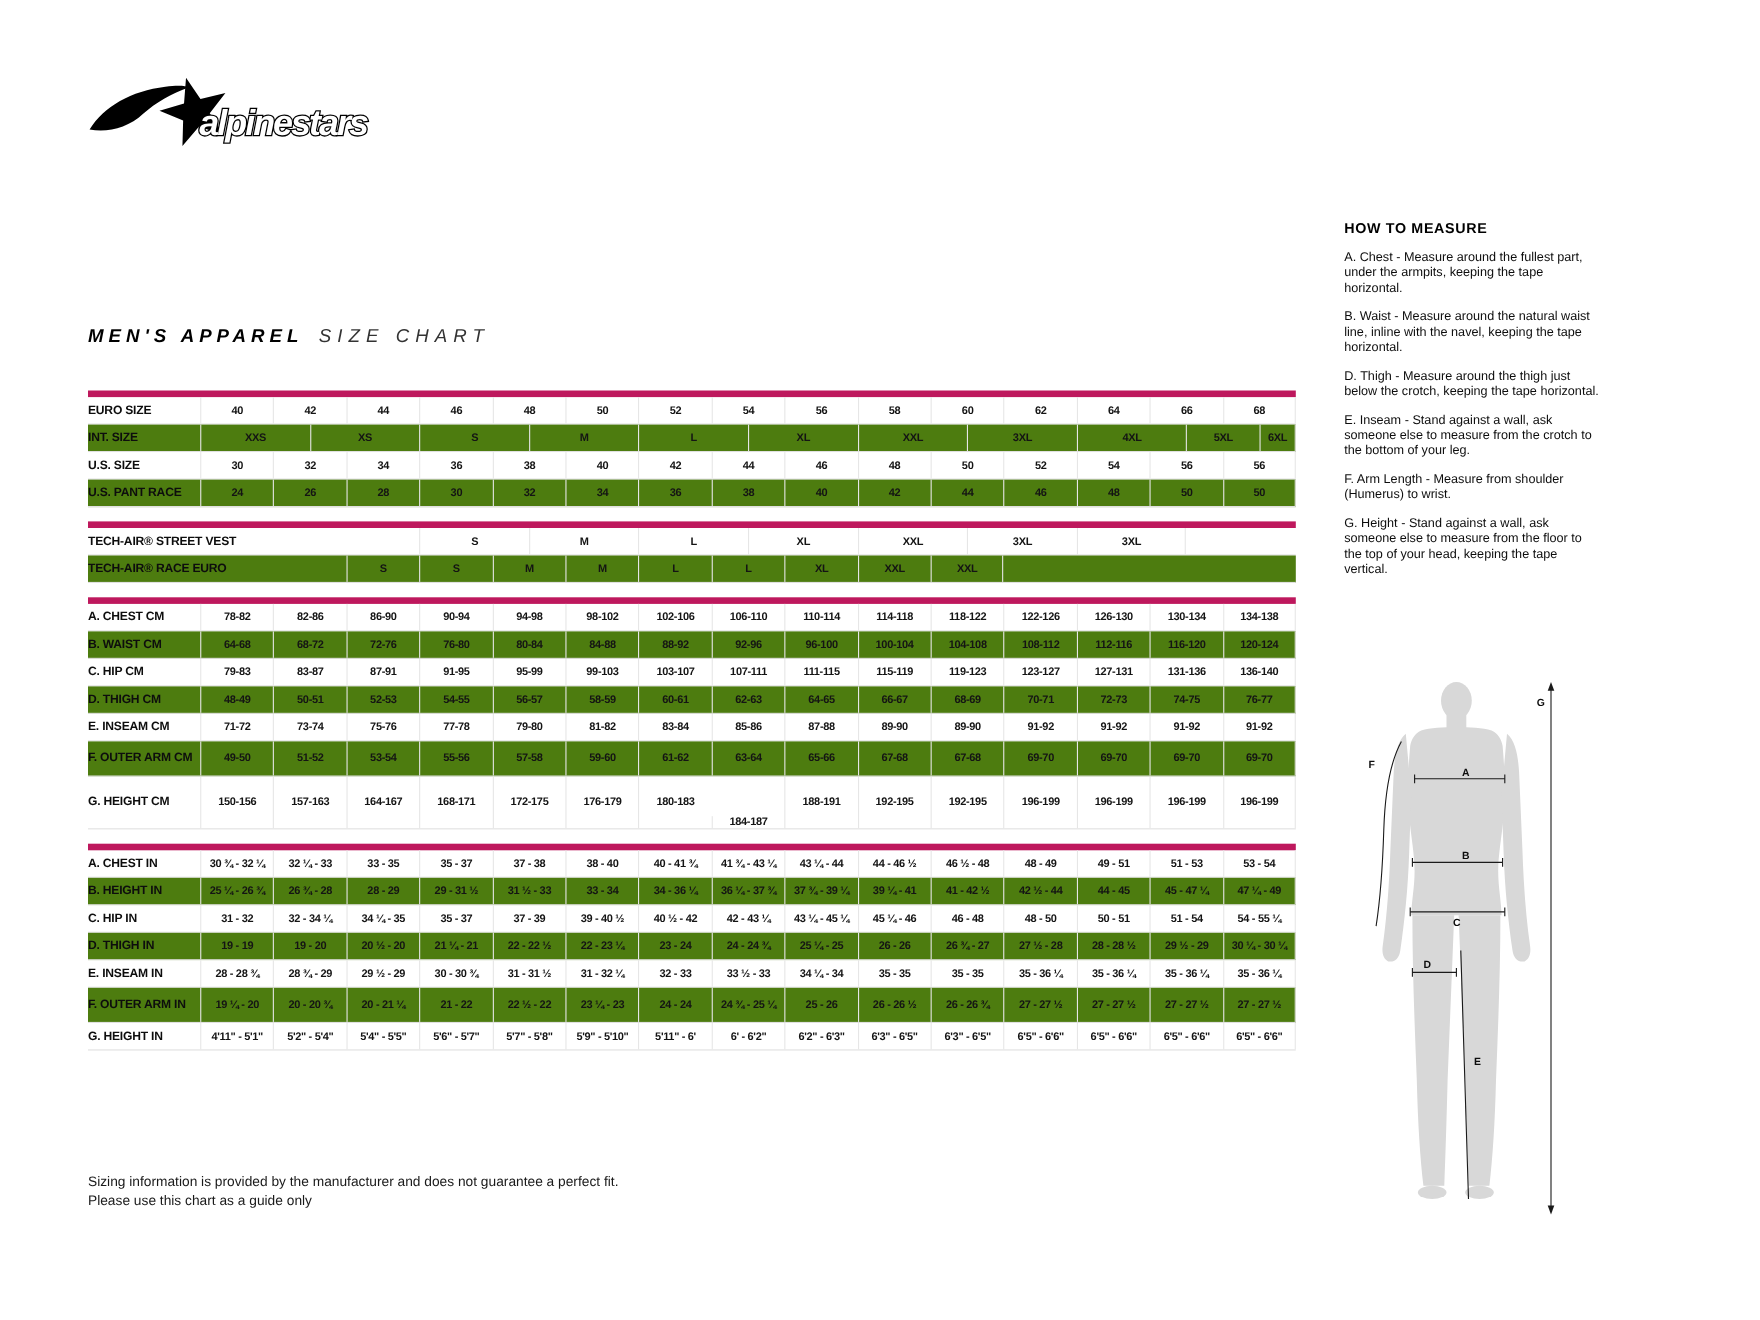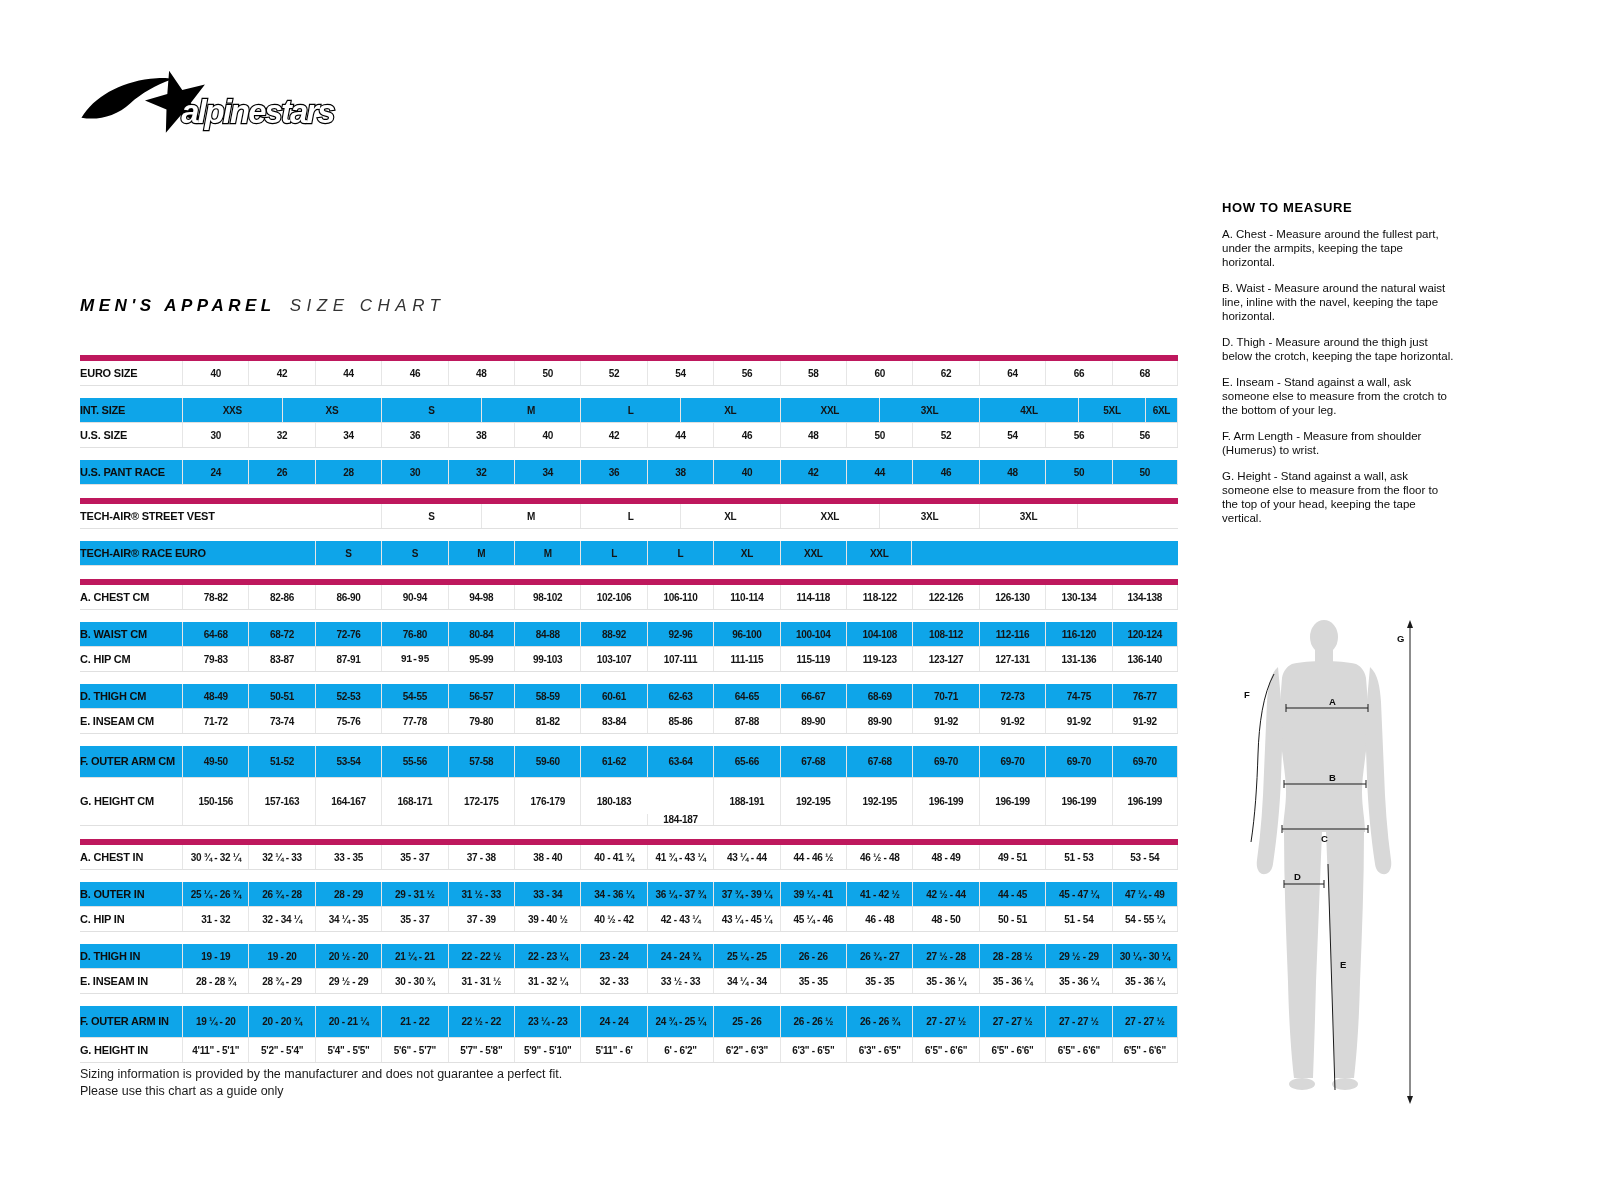--- a/index.html
+++ b/index.html
@@ -10,21 +10,21 @@
   
   .logo{position:absolute;left:76px;top:66px;}
   
   .title-block{position:absolute;left:80px;top:296px;font-style:italic;font-size:17px;white-space:nowrap;}
   .title-primary{font-weight:bold;letter-spacing:4.5px;color:#000;margin-right:14px;}
   .title-secondary{font-weight:400;letter-spacing:5.5px;color:#333;}
   
   .size-table{position:absolute;left:80px;top:355px;width:1098px;}
   .trow{display:flex;align-items:stretch;min-height:24px;border-bottom:1px solid #e0e0e0;background:#fff;}
   .trow.topline{border-top:6px solid #be185d;}
-  .trow.shade{background:#0ea5e9;margin-top:12px;}
+  .trow.shade{background:#4d7c0f;}
   .trow.tall{min-height:31px;}
   .tlabel{
     width:102px;flex:0 0 102px;display:flex;align-items:center;
     font-size:11px;font-weight:bold;color:#0d0d0d;line-height:1.1;letter-spacing:-0.2px;
   }
   .tlabel.nowrap{white-space:nowrap;overflow:visible;z-index:2;}
   .tgrid{flex:1;display:grid;grid-template-columns:repeat(30,1fr);}
   .tcell{
     display:flex;align-items:center;justify-content:center;
     font-size:10px;font-weight:bold;color:#141414;white-space:nowrap;letter-spacing:-0.3px;
@@ -207,21 +207,21 @@
         <div class="tcell b-l" style="grid-column: span 2;">116-120</div>
         <div class="tcell b-l b-r" style="grid-column: span 2;">120-124</div>
       </div>
     </div>
     <div class="trow">
       <div class="tlabel">C. HIP CM</div>
       <div class="tgrid">
         <div class="tcell b-l" style="grid-column: span 2;">79-83</div>
         <div class="tcell b-l" style="grid-column: span 2;">83-87</div>
         <div class="tcell b-l" style="grid-column: span 2;">87-91</div>
-        <div class="tcell b-l" style="grid-column: span 2; font-family: Liberation Mono, monospace;">91-95</div>
+        <div class="tcell b-l" style="grid-column: span 2;">91-95</div>
         <div class="tcell b-l" style="grid-column: span 2;">95-99</div>
         <div class="tcell b-l" style="grid-column: span 2;">99-103</div>
         <div class="tcell b-l" style="grid-column: span 2;">103-107</div>
         <div class="tcell b-l" style="grid-column: span 2;">107-111</div>
         <div class="tcell b-l" style="grid-column: span 2;">111-115</div>
         <div class="tcell b-l" style="grid-column: span 2;">115-119</div>
         <div class="tcell b-l" style="grid-column: span 2;">119-123</div>
         <div class="tcell b-l" style="grid-column: span 2;">123-127</div>
         <div class="tcell b-l" style="grid-column: span 2;">127-131</div>
         <div class="tcell b-l" style="grid-column: span 2;">131-136</div>
@@ -323,21 +323,21 @@
         <div class="tcell b-l" style="grid-column: span 2;">43 ¼ - 44</div>
         <div class="tcell b-l" style="grid-column: span 2;">44 - 46 ½</div>
         <div class="tcell b-l" style="grid-column: span 2;">46 ½ - 48</div>
         <div class="tcell b-l" style="grid-column: span 2;">48 - 49</div>
         <div class="tcell b-l" style="grid-column: span 2;">49 - 51</div>
         <div class="tcell b-l" style="grid-column: span 2;">51 - 53</div>
         <div class="tcell b-l b-r" style="grid-column: span 2;">53 - 54</div>
       </div>
     </div>
     <div class="trow shade">
-      <div class="tlabel">B. OUTER IN</div>
+      <div class="tlabel">B. HEIGHT IN</div>
       <div class="tgrid">
         <div class="tcell b-l" style="grid-column: span 2;">25 ¼ - 26 ¾</div>
         <div class="tcell b-l" style="grid-column: span 2;">26 ¾ - 28</div>
         <div class="tcell b-l" style="grid-column: span 2;">28 - 29</div>
         <div class="tcell b-l" style="grid-column: span 2;">29 - 31 ½</div>
         <div class="tcell b-l" style="grid-column: span 2;">31 ½ - 33</div>
         <div class="tcell b-l" style="grid-column: span 2;">33 - 34</div>
         <div class="tcell b-l" style="grid-column: span 2;">34 - 36 ¼</div>
         <div class="tcell b-l" style="grid-column: span 2;">36 ¼ - 37 ¾</div>
         <div class="tcell b-l" style="grid-column: span 2;">37 ¾ - 39 ¼</div>

